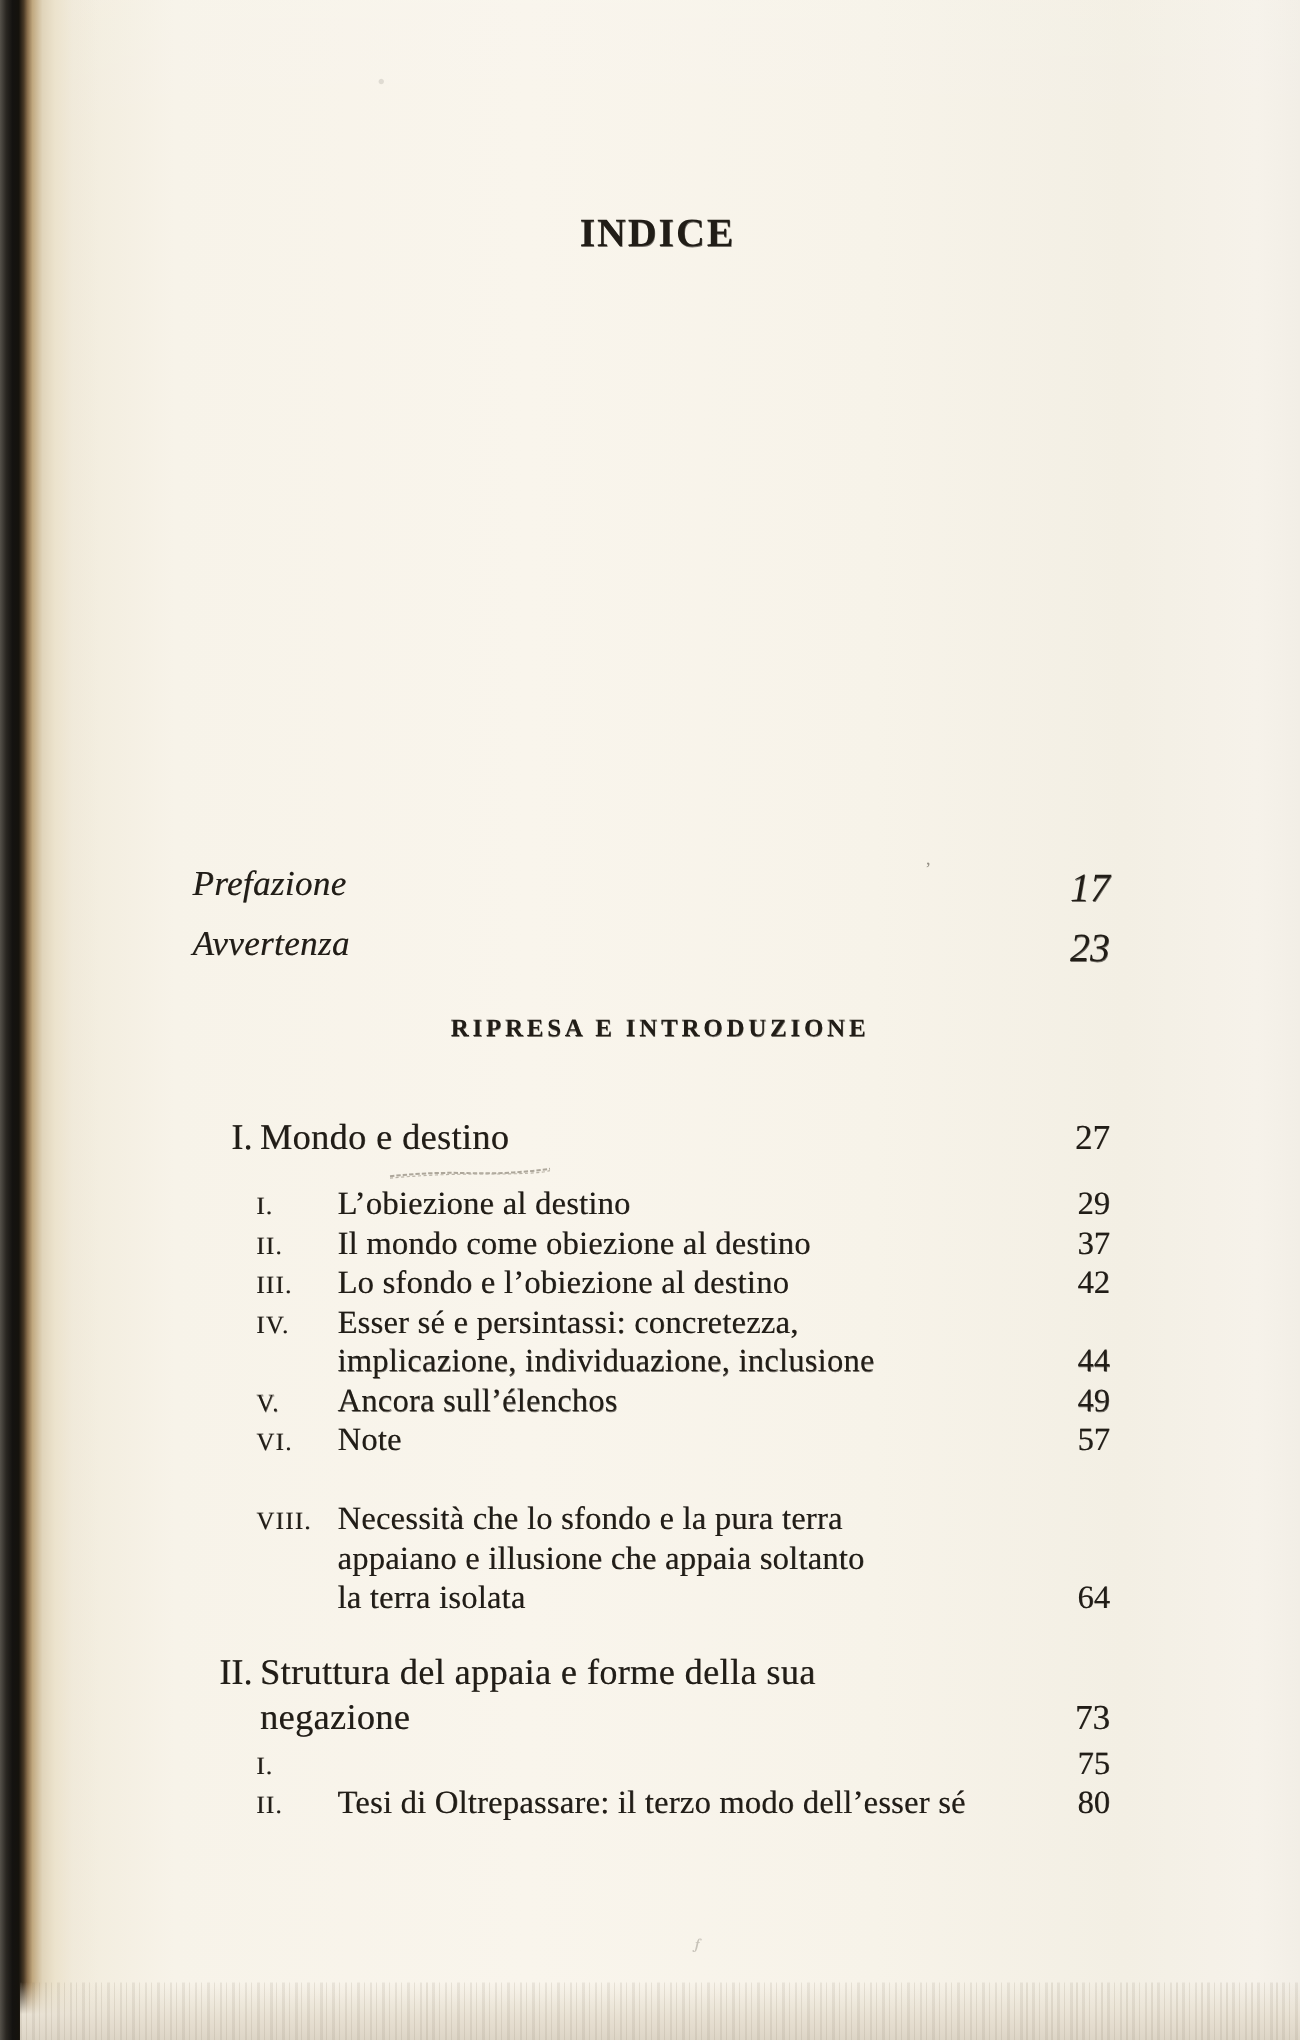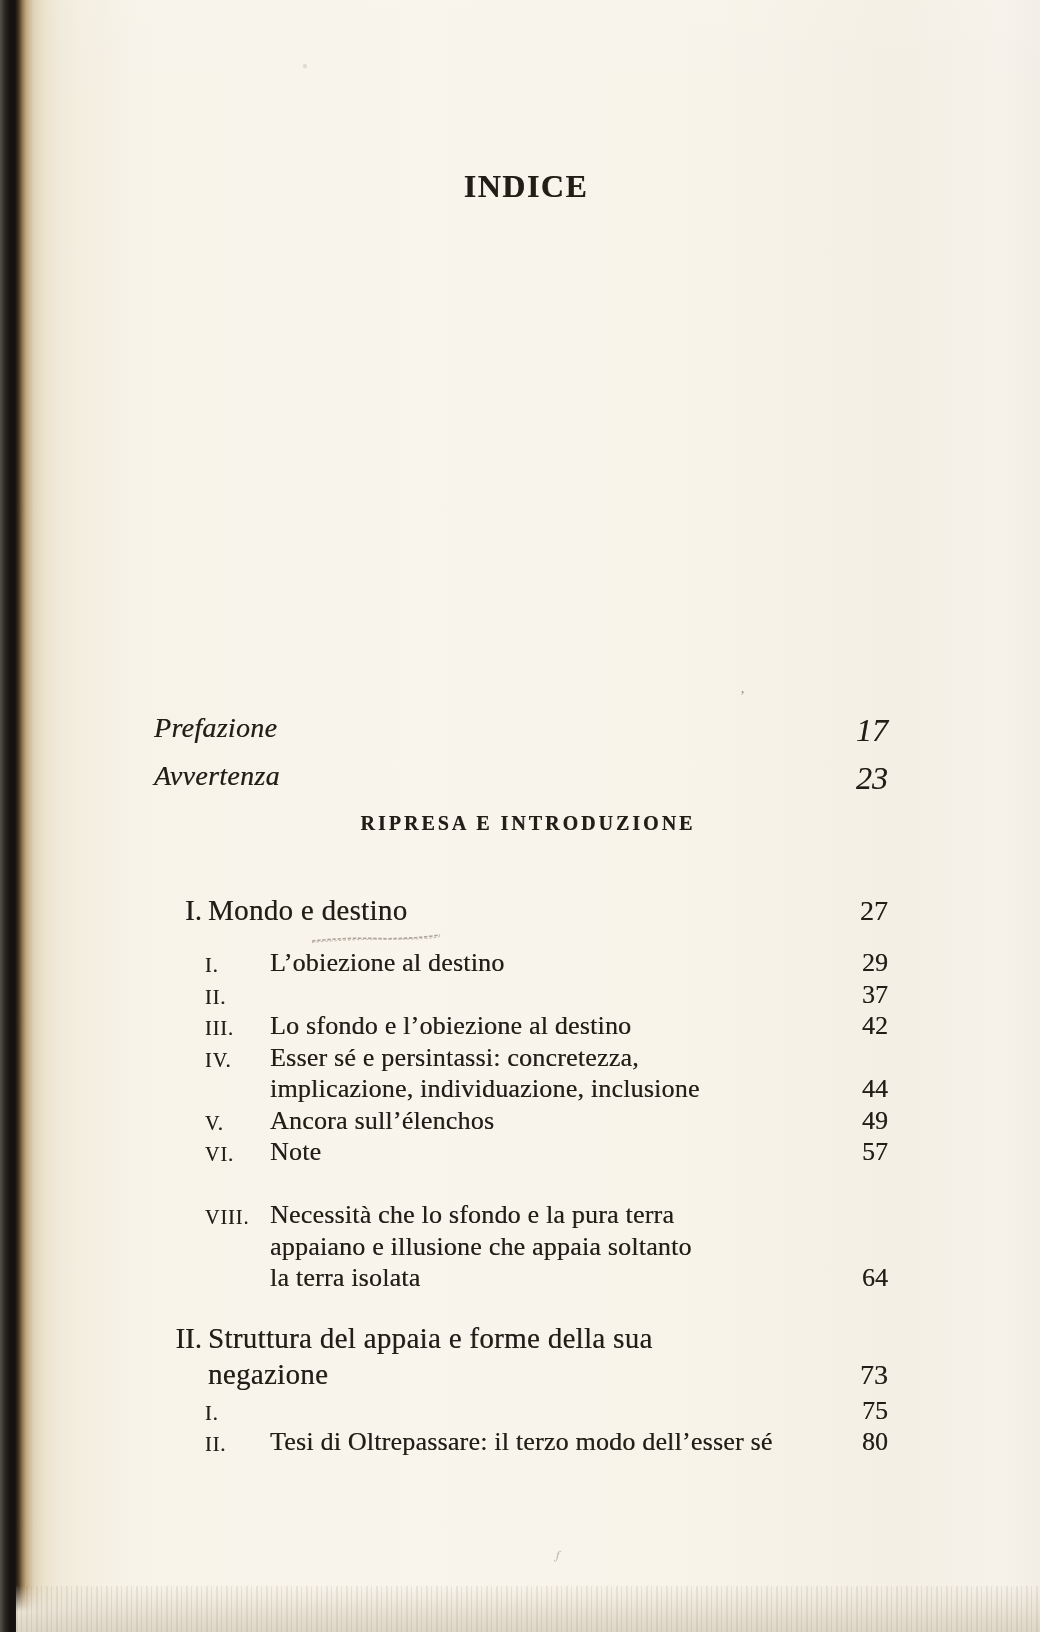--- a/index.html
+++ b/index.html
@@ -32,21 +32,21 @@
         rgba(125,113,94,0.12) 0 2px, rgba(0,0,0,0) 2px 5px,
         rgba(140,128,106,0.16) 5px 6px, rgba(0,0,0,0) 6px 10px),
       linear-gradient(0deg, #ddd5c6 0%, #e9e2d4 45%, rgba(238,232,220,0) 100%);
   }
   .ink{ text-shadow:0.35px 0.2px 0.5px rgba(33,29,23,0.6); }
 
   .page-title{
     position:absolute;left:0;top:168px;width:1052px;text-align:center;
     font-size:32px;font-weight:bold;letter-spacing:1.5px;
   }
-  .front-row{position:absolute;left:152px;width:736px;height:34px;margin-top:20px;}
+  .front-row{position:absolute;left:152px;width:736px;height:34px;}
   .front-label{position:absolute;left:2px;top:0;font-style:italic;font-size:28px;letter-spacing:0.3px;}
   .front-page{position:absolute;right:0;top:0;font-size:32px;font-style:italic;}
 
   .part-heading{
     position:absolute;left:0;top:812px;width:1056px;text-align:center;
     font-size:20px;font-weight:bold;letter-spacing:3px;
   }
 
   .chapter{position:absolute;left:150px;width:738px;height:40px;font-size:29px;}
   .chnum{position:absolute;left:0;top:0;width:52px;text-align:right;}
@@ -93,20 +93,21 @@
     <path d="M2,10.5 Q40,7 80,7.2 T130,4.5" fill="none" stroke="#a49d90" stroke-width="0.9" stroke-dasharray="2.5 2"></path>
   </svg>
 
   <div class="item" style="top:948px">
     <span class="inum ink">I.</span>
     <span class="itext ink"><span>L’obiezione al destino</span></span>
     <span class="ipage ink">29</span>
   </div>
   <div class="item" style="top:980px">
     <span class="inum ink">II.</span>
+    <span class="itext ink"><span>Il mondo come obiezione al destino</span></span>
     <span class="ipage ink">37</span>
   </div>
   <div class="item" style="top:1011px">
     <span class="inum ink">III.</span>
     <span class="itext ink"><span>Lo sfondo e l’obiezione al destino</span></span>
     <span class="ipage ink">42</span>
   </div>
   <div class="item" style="top:1043px">
     <span class="inum ink">IV.</span>
     <span class="itext ink"><span>Esser sé e persintassi: concretezza,</span></span>

